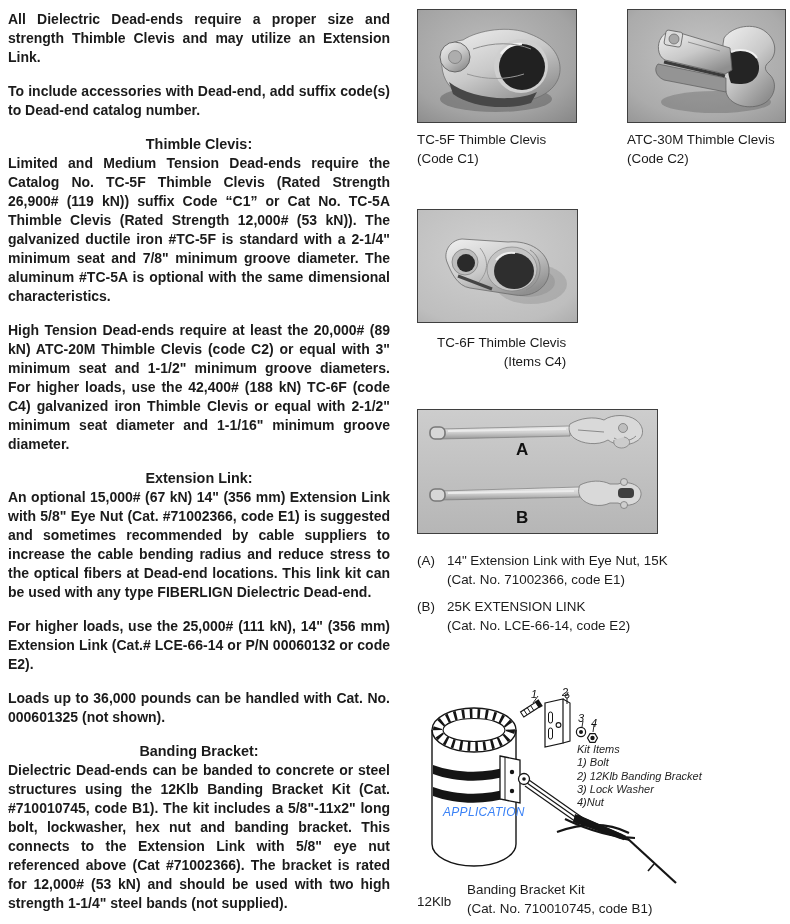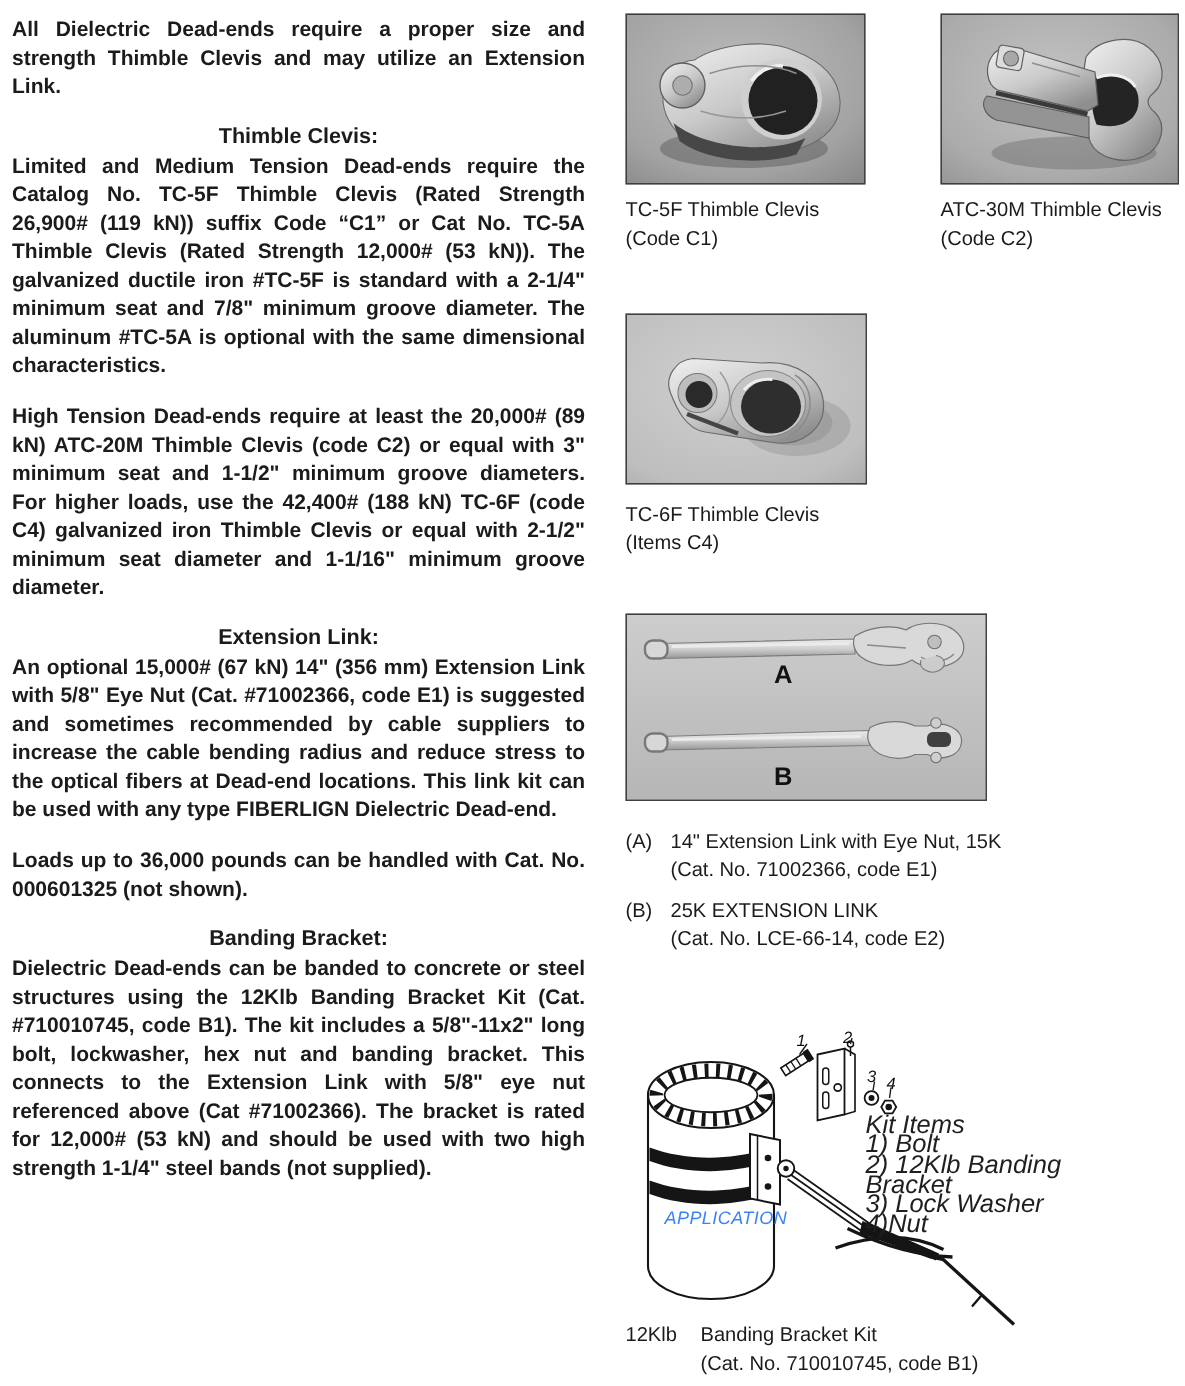--- a/index.html
+++ b/index.html
@@ -19,41 +19,43 @@
   .cap{position:absolute;font-size:13.4px;line-height:18.5px;}
 
   .photo-label{position:absolute;font-size:17px;font-weight:bold;color:#111;}
 
   .list-row{position:absolute;left:417px;display:flex;font-size:13.4px;line-height:19px;}
   .list-row .tag{width:30px;flex:0 0 30px;}
 
   .part-num{position:absolute;font-size:11px;font-style:italic;color:#111;line-height:11px;}
 
   .kit-items{position:absolute;left:577px;top:743px;width:160px;
-             font-size:17px;line-height:13.3px;font-style:italic;color:#1f1f1f;}
+             font-size:11px;line-height:13.3px;font-style:italic;color:#1f1f1f;}
   .kit-items .kit-title{margin-bottom:0px;}
 
   .application-label{position:absolute;left:443px;top:805px;
              font-size:12px;font-style:italic;letter-spacing:0.3px;color:#3b82f6;}
 
   .bottom-cap{position:absolute;left:417px;top:881px;display:flex;font-size:13.4px;line-height:18.5px;}
-  .bottom-cap .code{width:50px;flex:0 0 50px;}
+  .bottom-cap .code{width:50px;flex:0 0 50px;margin-top:12px;}
 </style>
 </head>
 <body>
 
 <div class="left-col">
   <p>All Dielectric Dead-ends require a proper size and strength Thimble Clevis and may utilize an Extension Link.</p>
+  <p>To include accessories with Dead-end, add suffix code(s) to Dead-end catalog number.</p>
 
   <h3>Thimble Clevis:</h3>
   <p>Limited and Medium Tension Dead-ends require the Catalog No. TC-5F Thimble Clevis (Rated Strength 26,900# (119 kN)) suffix Code “C1” or Cat No. TC-5A Thimble Clevis (Rated Strength 12,000# (53 kN)). The galvanized ductile iron #TC-5F is standard with a 2-1/4" minimum seat and 7/8" minimum groove diameter. The aluminum #TC-5A is optional with the same dimensional characteristics.</p>
   <p>High Tension Dead-ends require at least the 20,000# (89 kN) ATC-20M Thimble Clevis (code C2) or equal with 3" minimum seat and 1-1/2" minimum groove diameters. For higher loads, use the 42,400# (188 kN) TC-6F (code C4) galvanized iron Thimble Clevis or equal with 2-1/2" minimum seat diameter and 1-1/16" minimum groove diameter.</p>
 
   <h3>Extension Link:</h3>
   <p>An optional 15,000# (67 kN) 14" (356 mm) Extension Link with 5/8" Eye Nut (Cat. #71002366, code E1) is suggested and sometimes recommended by cable suppliers to increase the cable bending radius and reduce stress to the optical fibers at Dead-end locations. This link kit can be used with any type FIBERLIGN Dielectric Dead-end.</p>
+  <p>For higher loads, use the 25,000# (111 kN), 14" (356 mm) Extension Link (Cat.# LCE-66-14 or P/N 00060132 or code E2).</p>
   <p>Loads up to 36,000 pounds can be handled with Cat. No. 000601325 (not shown).</p>
 
   <h3>Banding Bracket:</h3>
   <p>Dielectric Dead-ends can be banded to concrete or steel structures using the 12Klb Banding Bracket Kit (Cat. #710010745, code B1). The kit includes a 5/8"-11x2" long bolt, lockwasher, hex nut and banding bracket. This connects to the Extension Link with 5/8" eye nut referenced above (Cat #71002366). The bracket is rated for 12,000# (53 kN) and should be used with two high strength 1-1/4" steel bands (not supplied).</p>
 </div>
 
 <div class="photo" style="left:417px;top:9px;width:160px;height:114px;">
   <svg viewBox="0 0 158 112" width="158" height="112">
     <defs>
       <radialGradient id="p1bg" cx="45%" cy="38%" r="80%">
@@ -128,21 +130,21 @@
     <path d="M62,38 C71,49 71,62 60,73" stroke="#9a9a9a" stroke-width="1" fill="none"></path>
     <path d="M112,40 C126,48 126,72 108,80" stroke="#8b8b8b" stroke-width="1" fill="none"></path>
     <path d="M40,66 L74,79" stroke="#454545" stroke-width="3"></path>
     <circle cx="47" cy="52" r="13" fill="#bdbdbd" stroke="#7a7a7a" stroke-width="0.7"></circle>
     <circle cx="48" cy="53" r="9" fill="#2a2a2a"></circle>
     <ellipse cx="94" cy="59" rx="25" ry="22" fill="#c4c4c4" stroke="#7a7a7a" stroke-width="0.6"></ellipse>
     <ellipse cx="96" cy="61" rx="20" ry="18" fill="#2e2e2e"></ellipse>
     <path d="M78,50 A20,18 0 0,1 97,43" stroke="#ededed" stroke-width="2" fill="none"></path>
   </svg>
 </div>
-<div class="cap" style="left:417px;top:334px;">
+<div class="cap" style="left:437px;top:334px;text-align:right;">
   <div>TC-6F Thimble Clevis</div>
   <div>(Items C4)</div>
 </div>
 
 <div class="photo" style="left:417px;top:409px;width:241px;height:125px;">
   <svg viewBox="0 0 239 123" width="239" height="123">
     <defs>
       <linearGradient id="p4bg" x1="0" y1="0" x2="0" y2="1">
         <stop offset="0" stop-color="#cdcdcd"></stop>
           <stop offset="1" stop-color="#b6b6b6"></stop>

